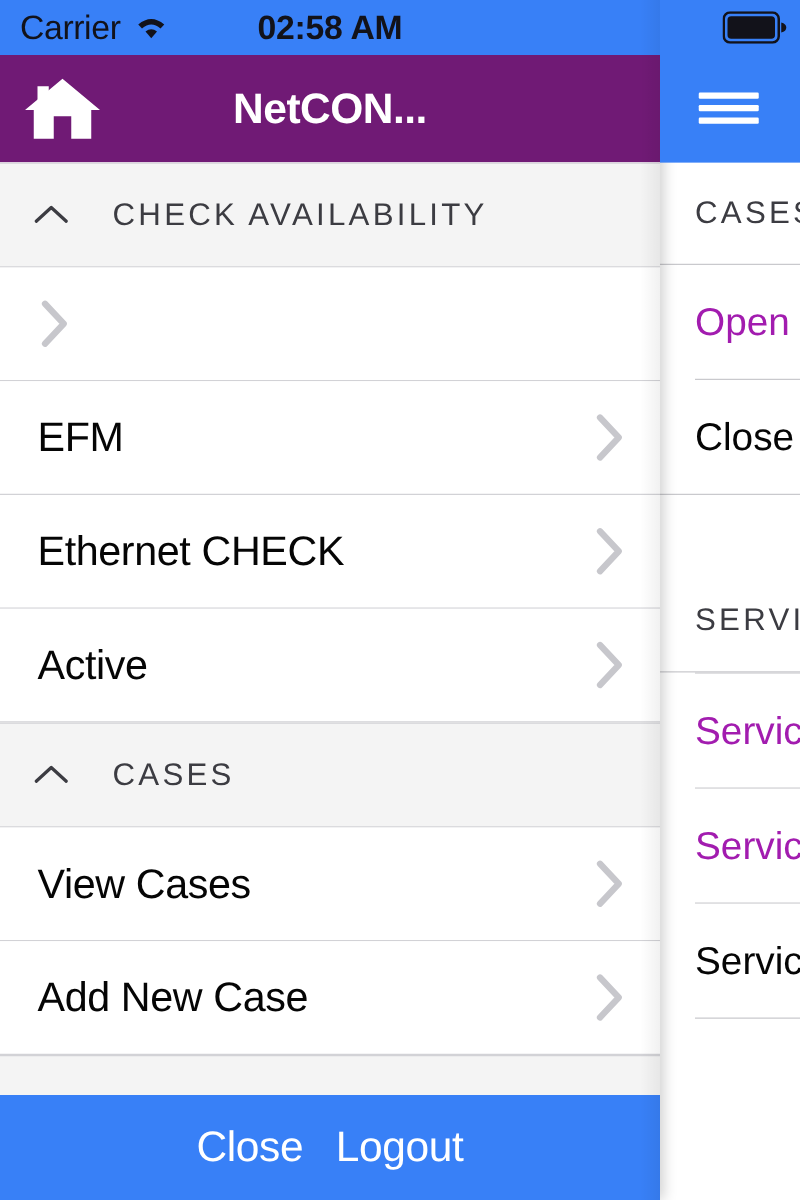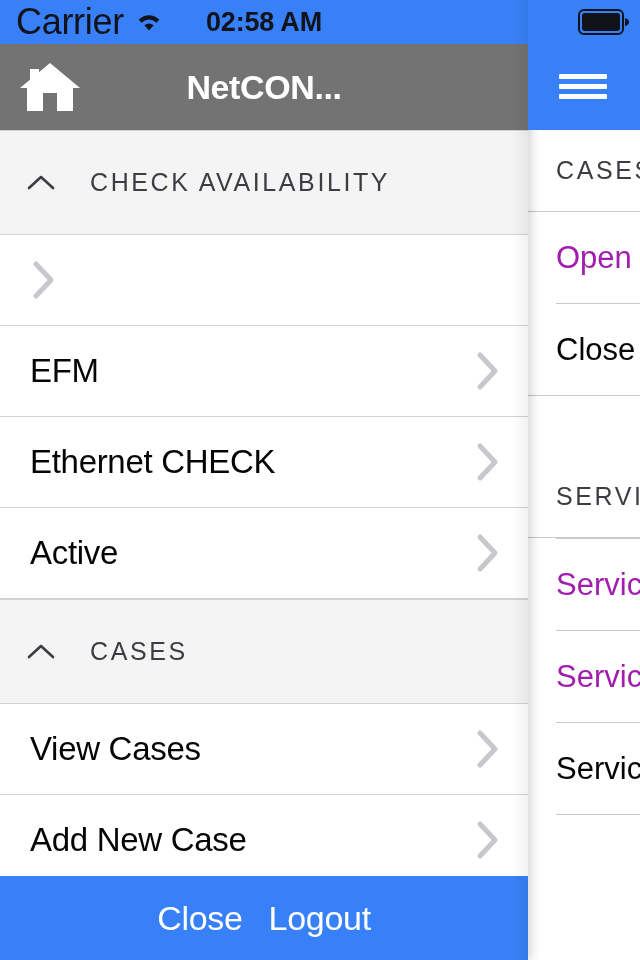--- a/index.html
+++ b/index.html
@@ -48,42 +48,42 @@
     background:linear-gradient(to right, rgba(0,0,0,0) 0%, rgba(0,0,0,0.055) 100%);
     pointer-events:none; z-index:6;
   }
 
   
   #status-bar {
     position:relative; height:44px; background:#3880f7;
     display:flex; align-items:center;
   }
   #sb-left { display:flex; align-items:center; gap:9px; padding-left:16px; }
-  #sb-carrier { font-size:36px; color:#12121a; letter-spacing:-0.3px; }
+  #sb-carrier { font-size:27px; color:#12121a; letter-spacing:-0.3px; }
   #sb-time {
     position:absolute; left:0; right:0; text-align:center;
     font-size:27px; color:#12121a; font-weight:bold; letter-spacing:-0.2px;
   }
   .wifi-icon { display:block; }
 
   
   #nav-bar {
-    height:86px; background:#737373;
+    height:86px; background:#701a75;
     display:flex; align-items:center; position:relative;
   }
   #home-btn { padding-left:18px; display:flex; align-items:center; }
   #nav-title {
     position:absolute; left:0; right:0; text-align:center;
     font-size:34px; color:#ffffff; font-weight:bold; letter-spacing:-0.4px;
   }
 
   
   #menu-list { position:relative; height:746px; overflow:hidden; background:#ffffff; }
   .m-section-head {
-    height:105px; background:#f4f4f4;
+    height:84px; background:#f4f4f4;
     display:flex; align-items:center; padding-left:26px; gap:34px;
     border-top:1px solid #d2d2d6; border-bottom:1px solid #d2d2d6;
   }
   .m-section-head .label {
     font-size:25px; color:#3c3c42; letter-spacing:2.6px;
   }
   .m-row {
     height:91px; background:#ffffff;
     display:flex; align-items:center; justify-content:space-between;
     padding:0 28px 0 30px;

